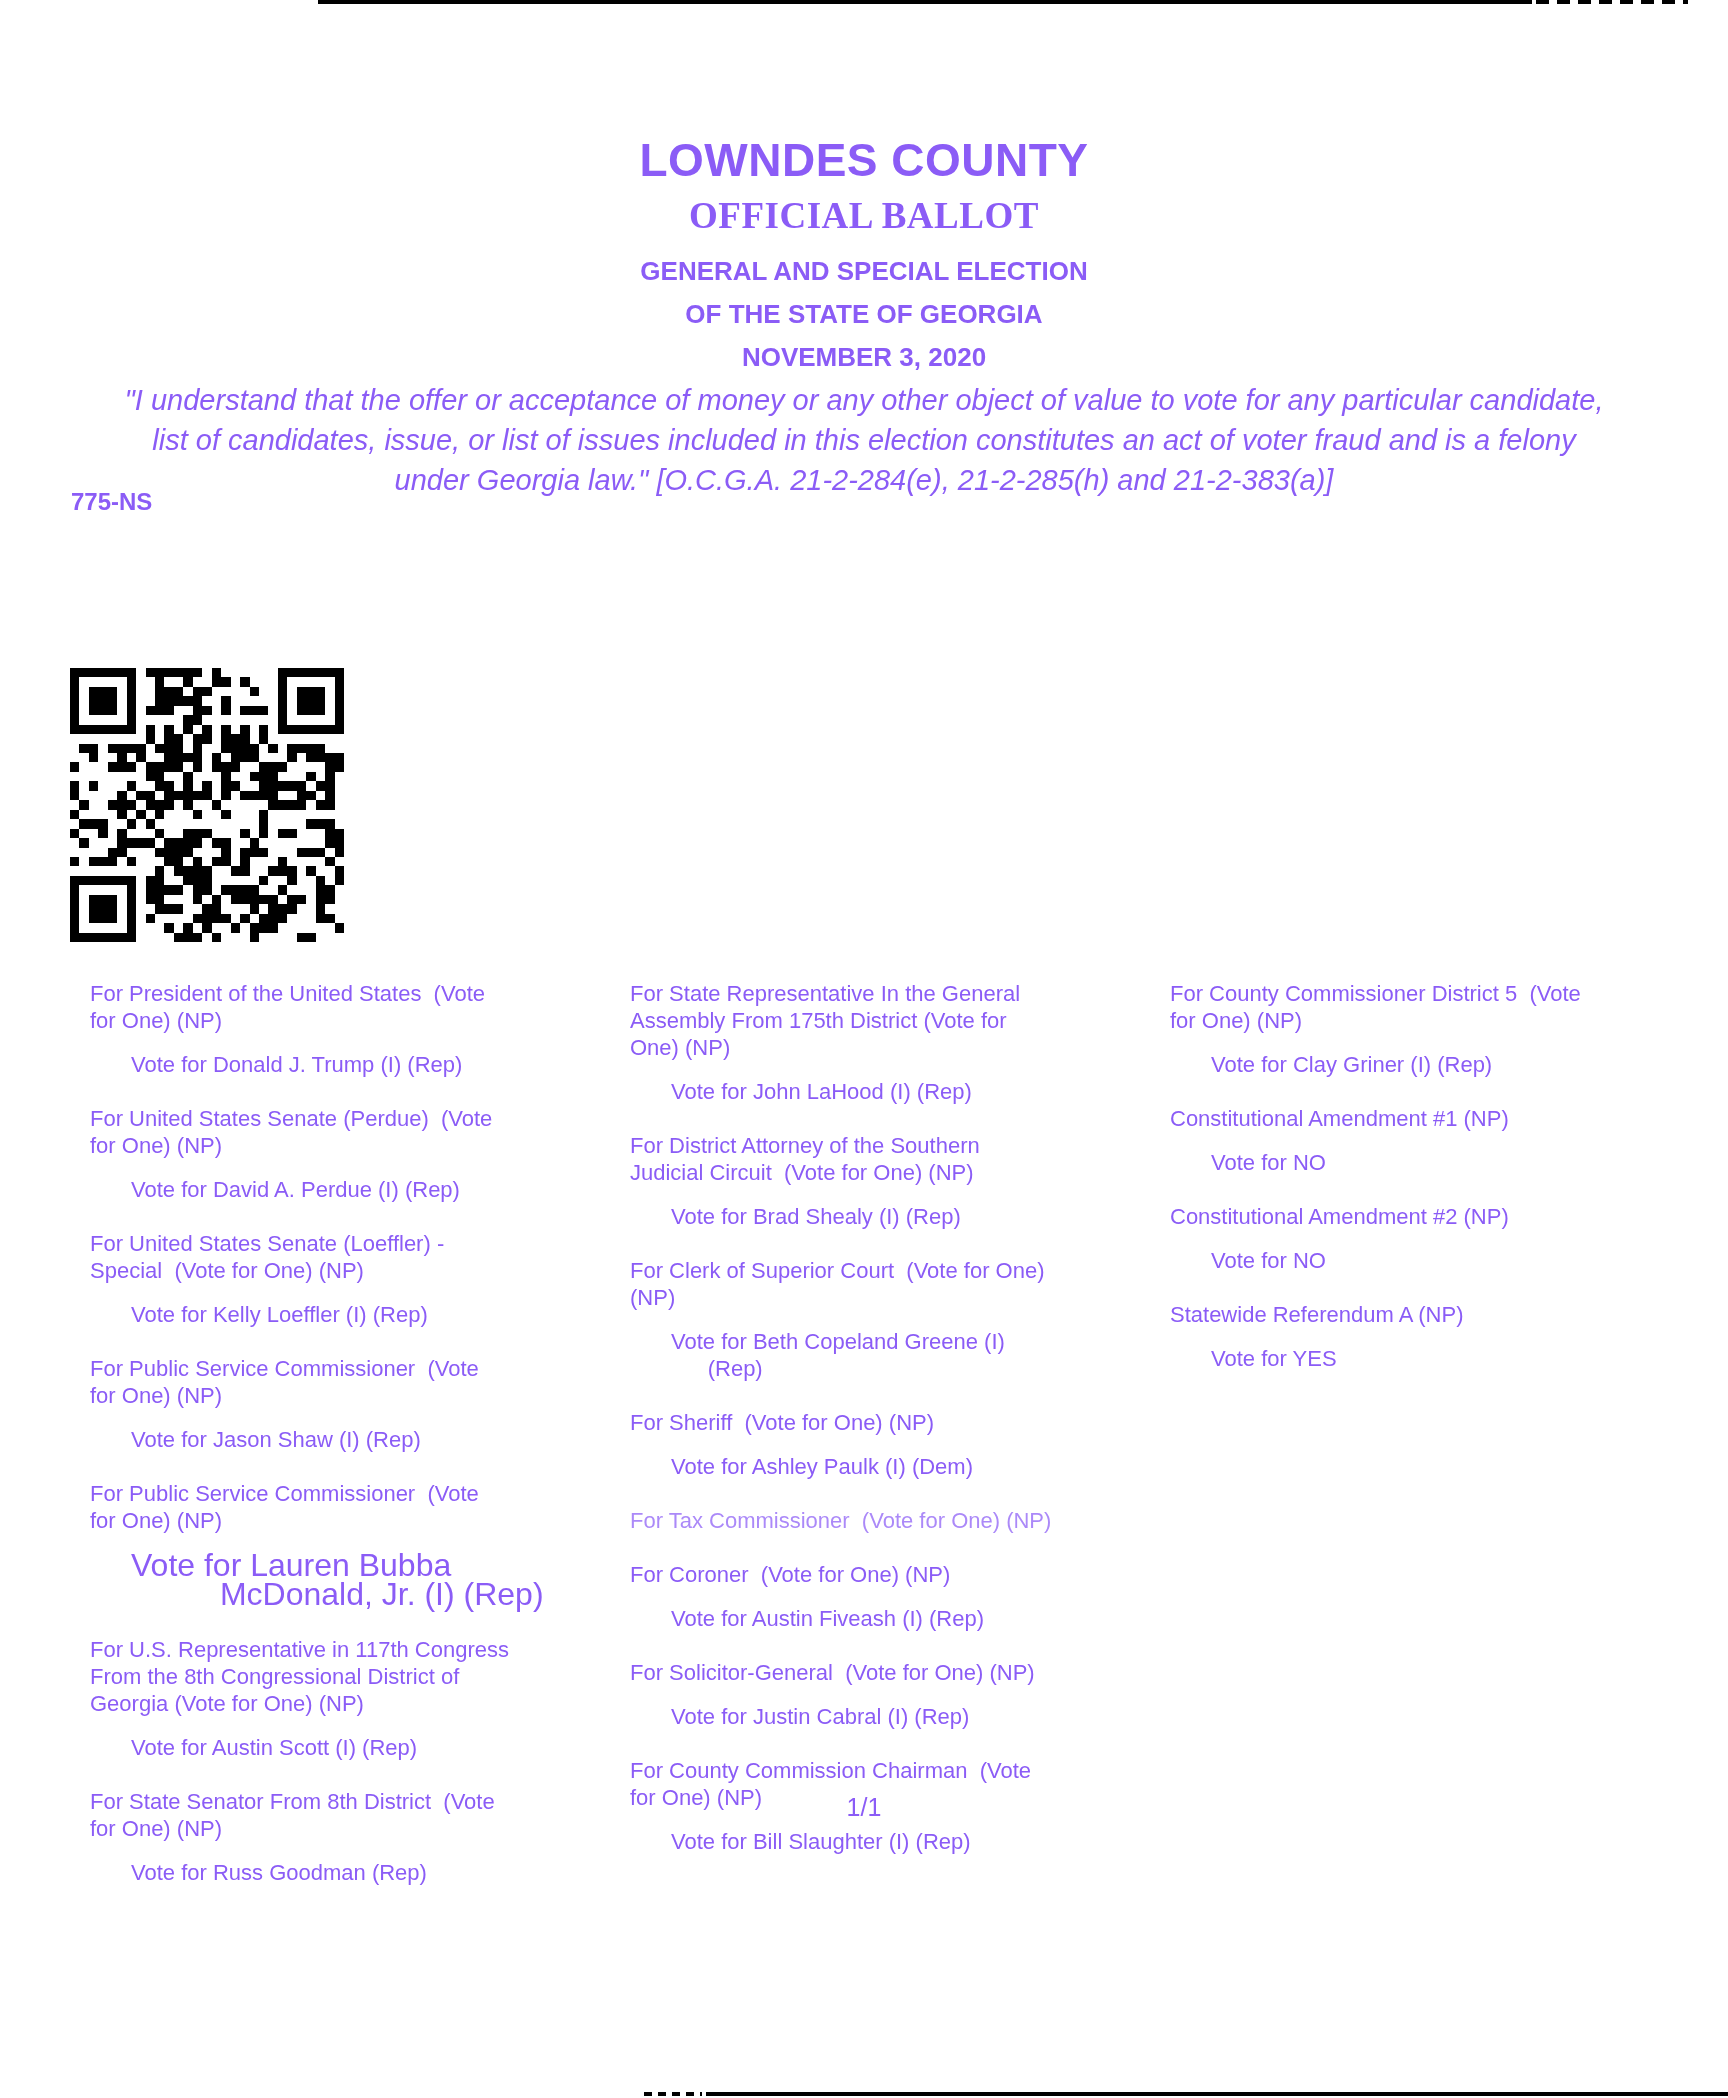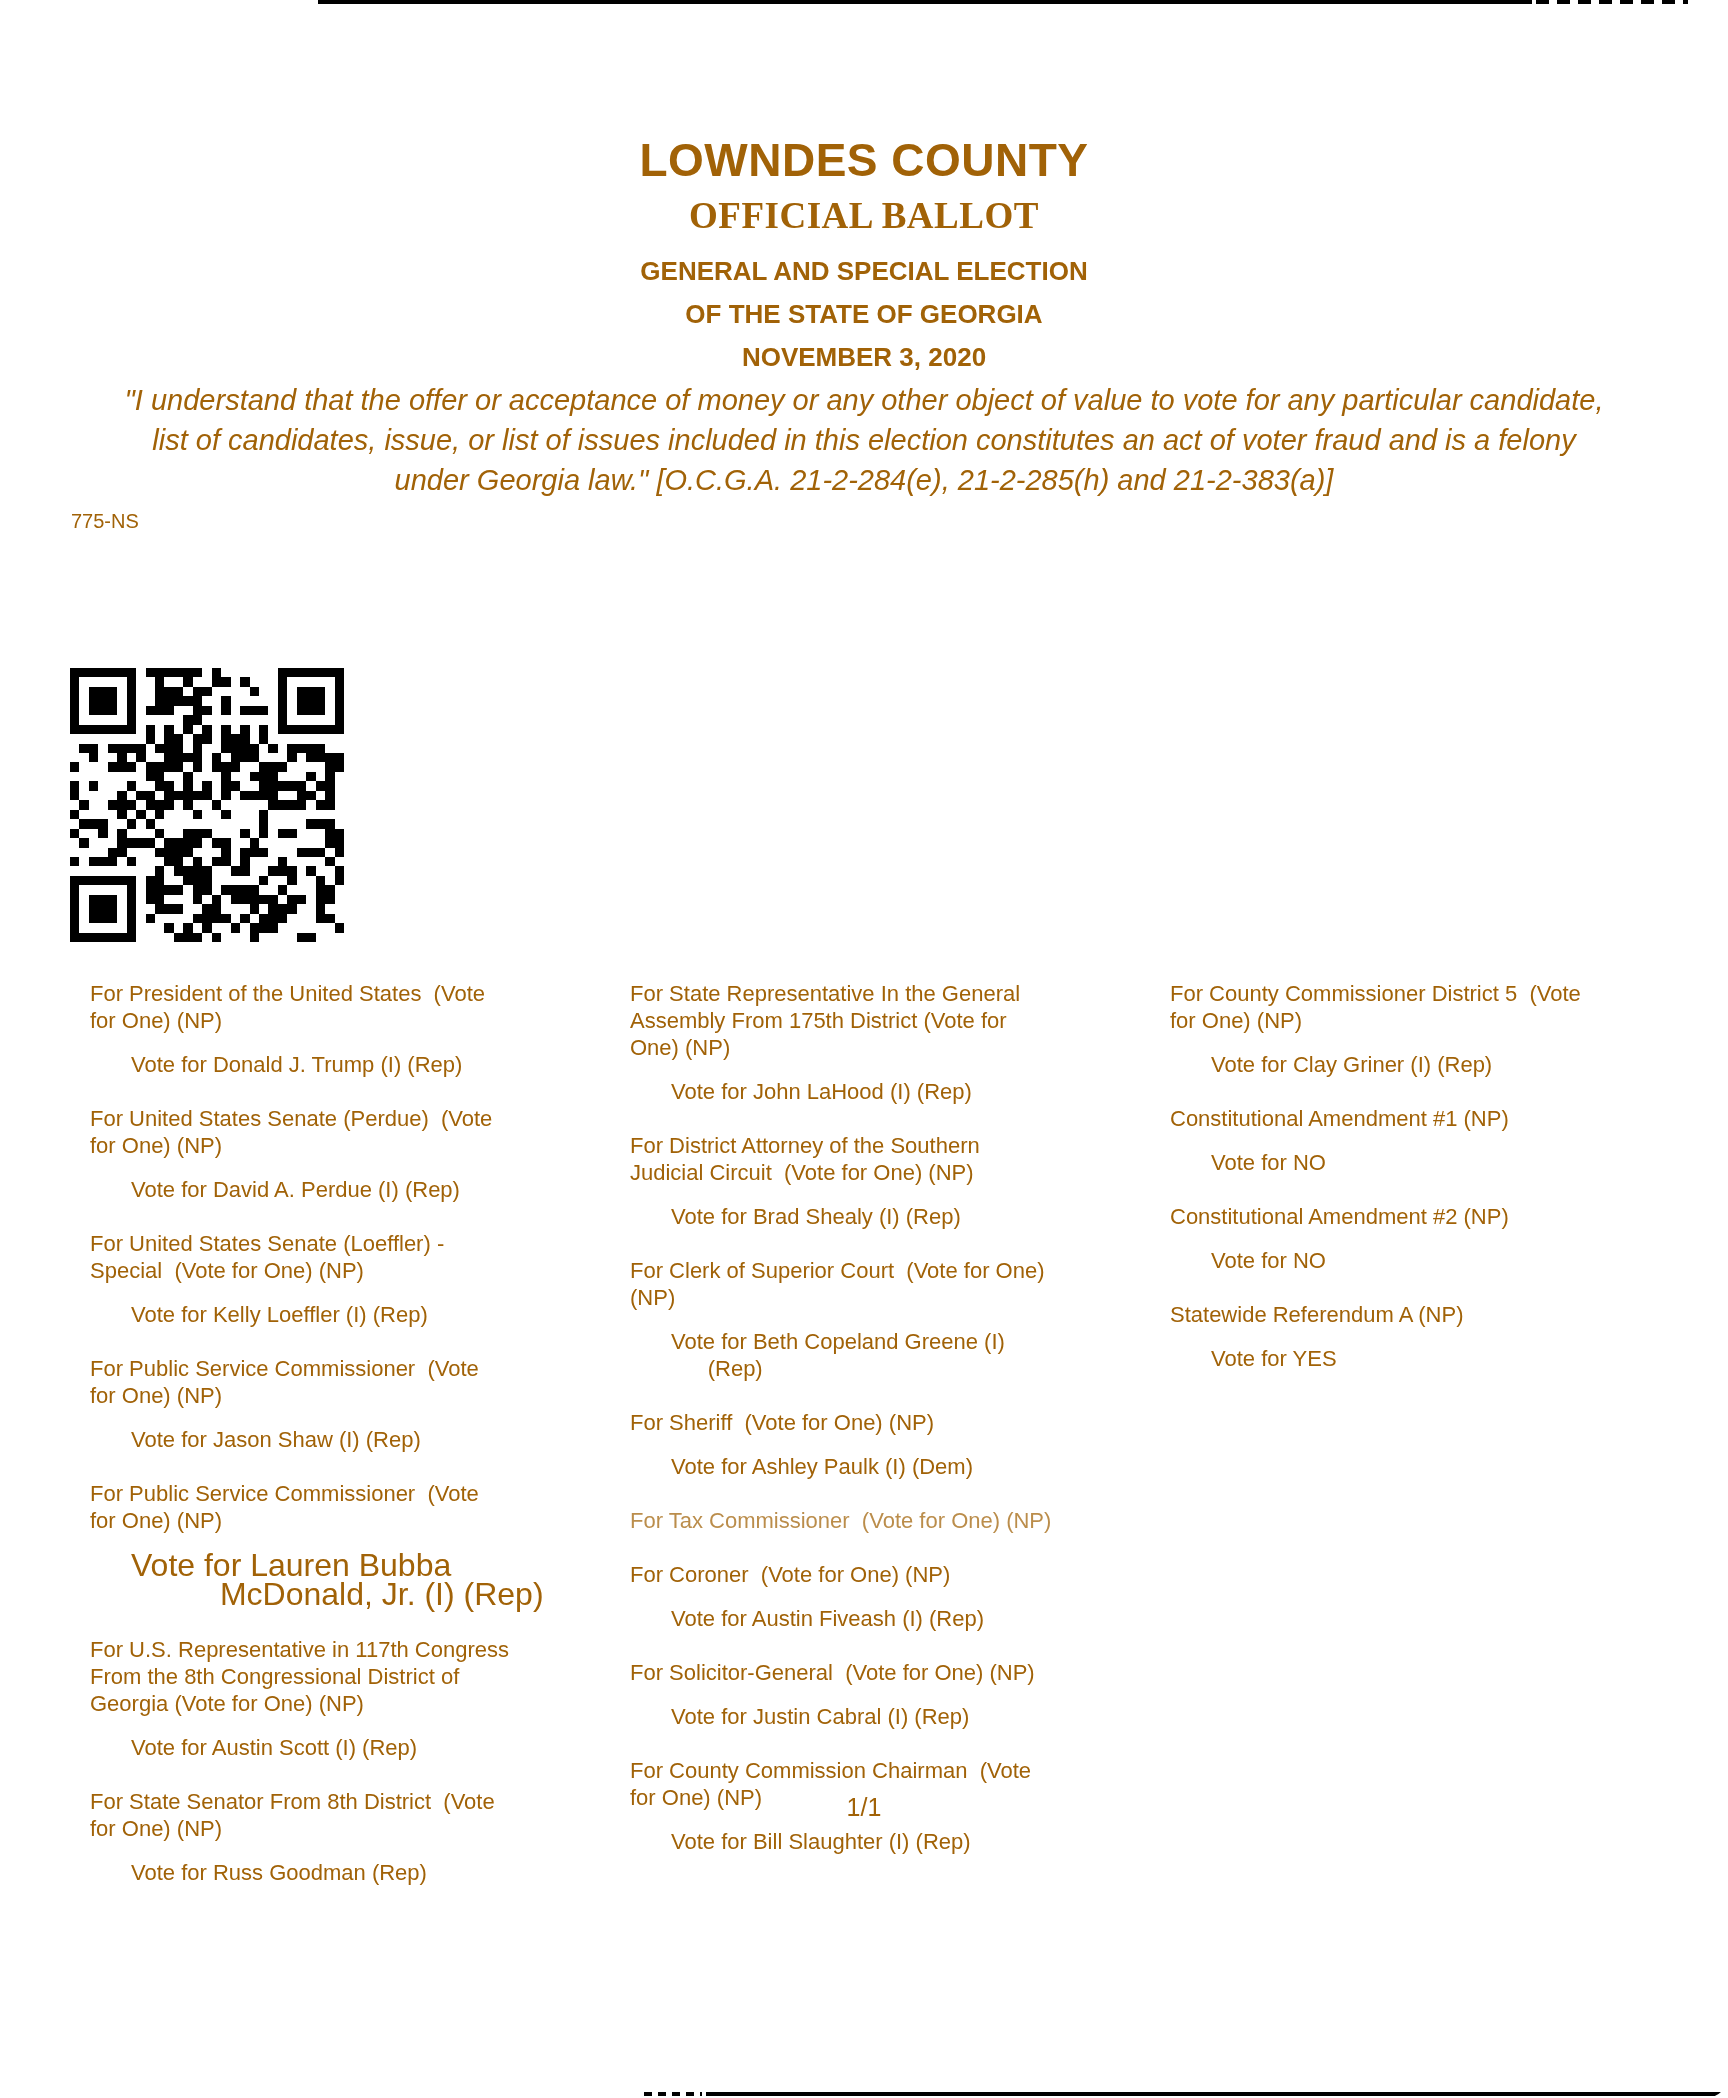--- a/index.html
+++ b/index.html
@@ -2,43 +2,42 @@
 <html><head>
 <meta charset="utf-8">
 <style>
   html,body{margin:0;padding:0;background:#fff;}
   .page{
     position:relative;
     width:1728px;height:2098px;
     background:#fff;
     overflow:hidden;
     font-family:"Liberation Sans",sans-serif;
-    color:#a16207;
-    border-radius:22px;
+    color:#8b5cf6;
   }
   
   .top-line{position:absolute;top:0;left:318px;right:196px;height:4px;background:#000;}
   .top-line-dashes{position:absolute;top:0;right:40px;width:152px;height:4px;
     background:repeating-linear-gradient(90deg,#000 0 13px,transparent 13px 21px);}
   .bottom-line{position:absolute;top:2092px;left:706px;right:0;height:4px;background:#000;}
   .bottom-line-dashes{position:absolute;top:2092px;left:644px;width:58px;height:4px;
     background:repeating-linear-gradient(90deg,#000 0 8px,transparent 8px 14px);}
   
   .header{position:absolute;top:137px;left:0;right:0;text-align:center;}
   .title{font-size:46px;font-weight:bold;line-height:1;margin:0 0 14px 0;letter-spacing:.5px;}
   .subtitle{font-size:37px;font-weight:bold;line-height:1;margin:0 0 16px 0;letter-spacing:.5px;font-family:Liberation Serif, serif;}
   .election-lines{font-size:26px;font-weight:bold;line-height:43px;margin:0;}
   
   .disclaimer{
     position:absolute;top:380px;left:60px;right:60px;
     text-align:center;font-style:italic;font-size:29px;line-height:40px;
     white-space:pre-wrap;
   }
   
-  .ballot-code{position:absolute;top:510px;left:71px;font-size:20px;}
+  .ballot-code{position:absolute;top:488px;left:71px;font-size:24px;font-weight:bold;}
   
   .qr{position:absolute;top:668px;left:70px;width:274px;height:274px;}
   .qr svg{display:block;shape-rendering:crispEdges;}
   
   .columns{position:absolute;top:963px;left:73px;right:0;height:800px;}
   .col{position:absolute;top:0;width:510px;font-size:22px;line-height:27px;}
   .col-0{left:0;}
   .col-1{left:540px;}
   .col-2{left:1080px;width:560px;}
   .contest{margin:0 0 27px 0;}

